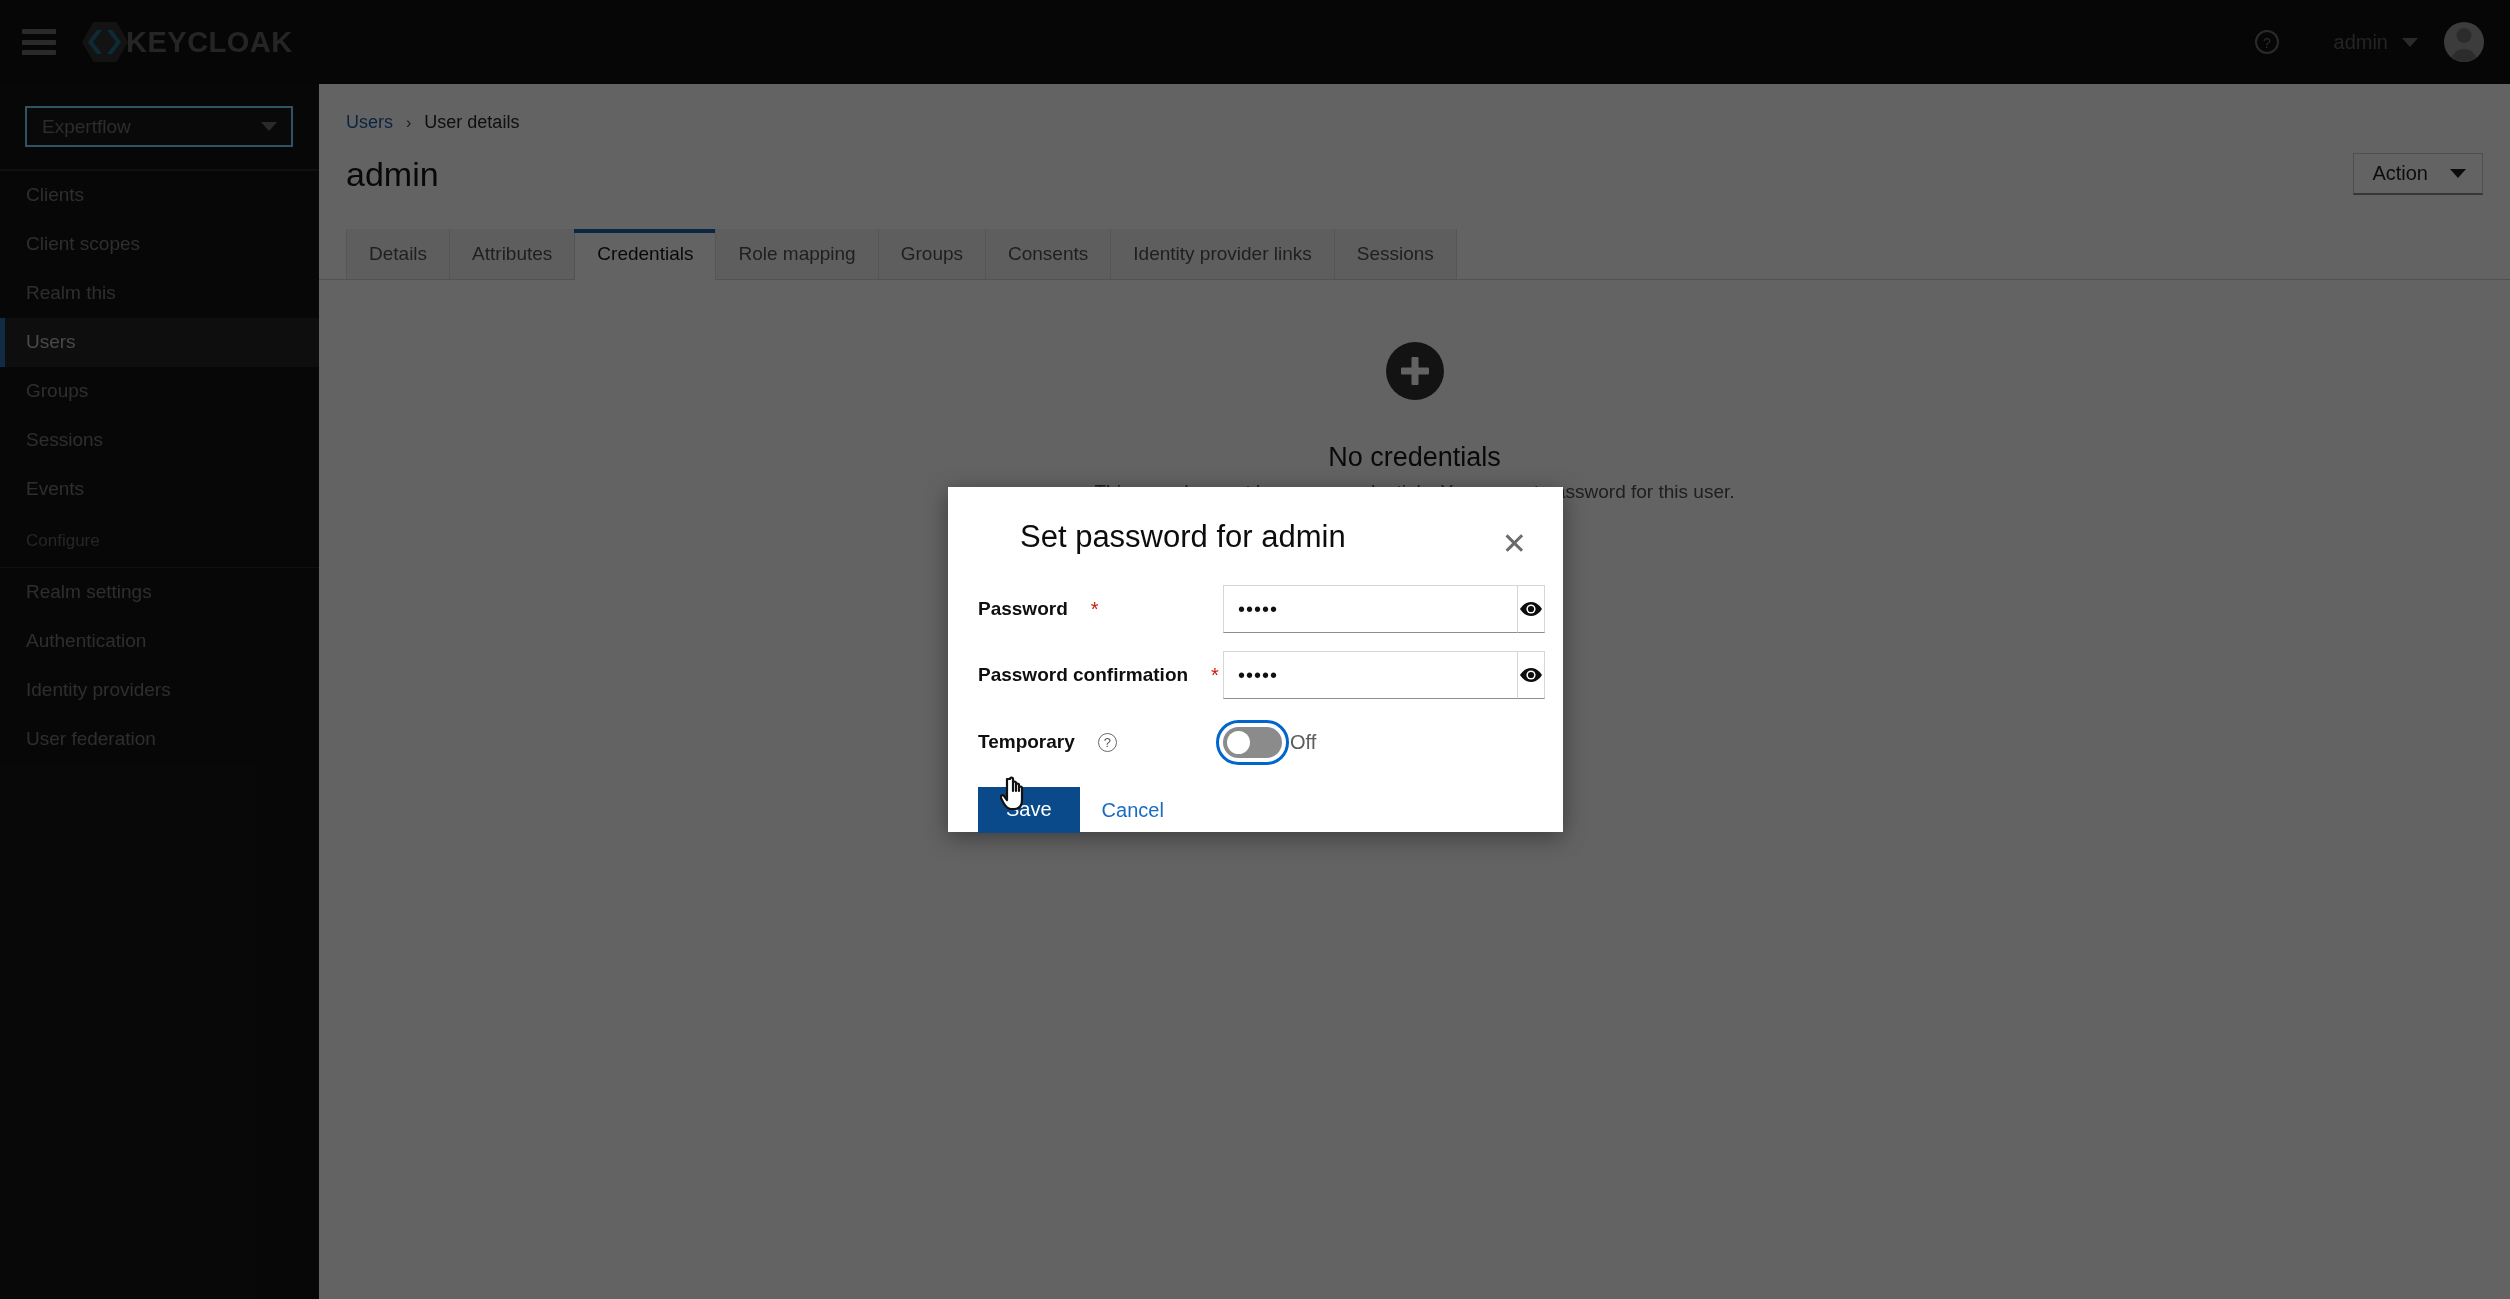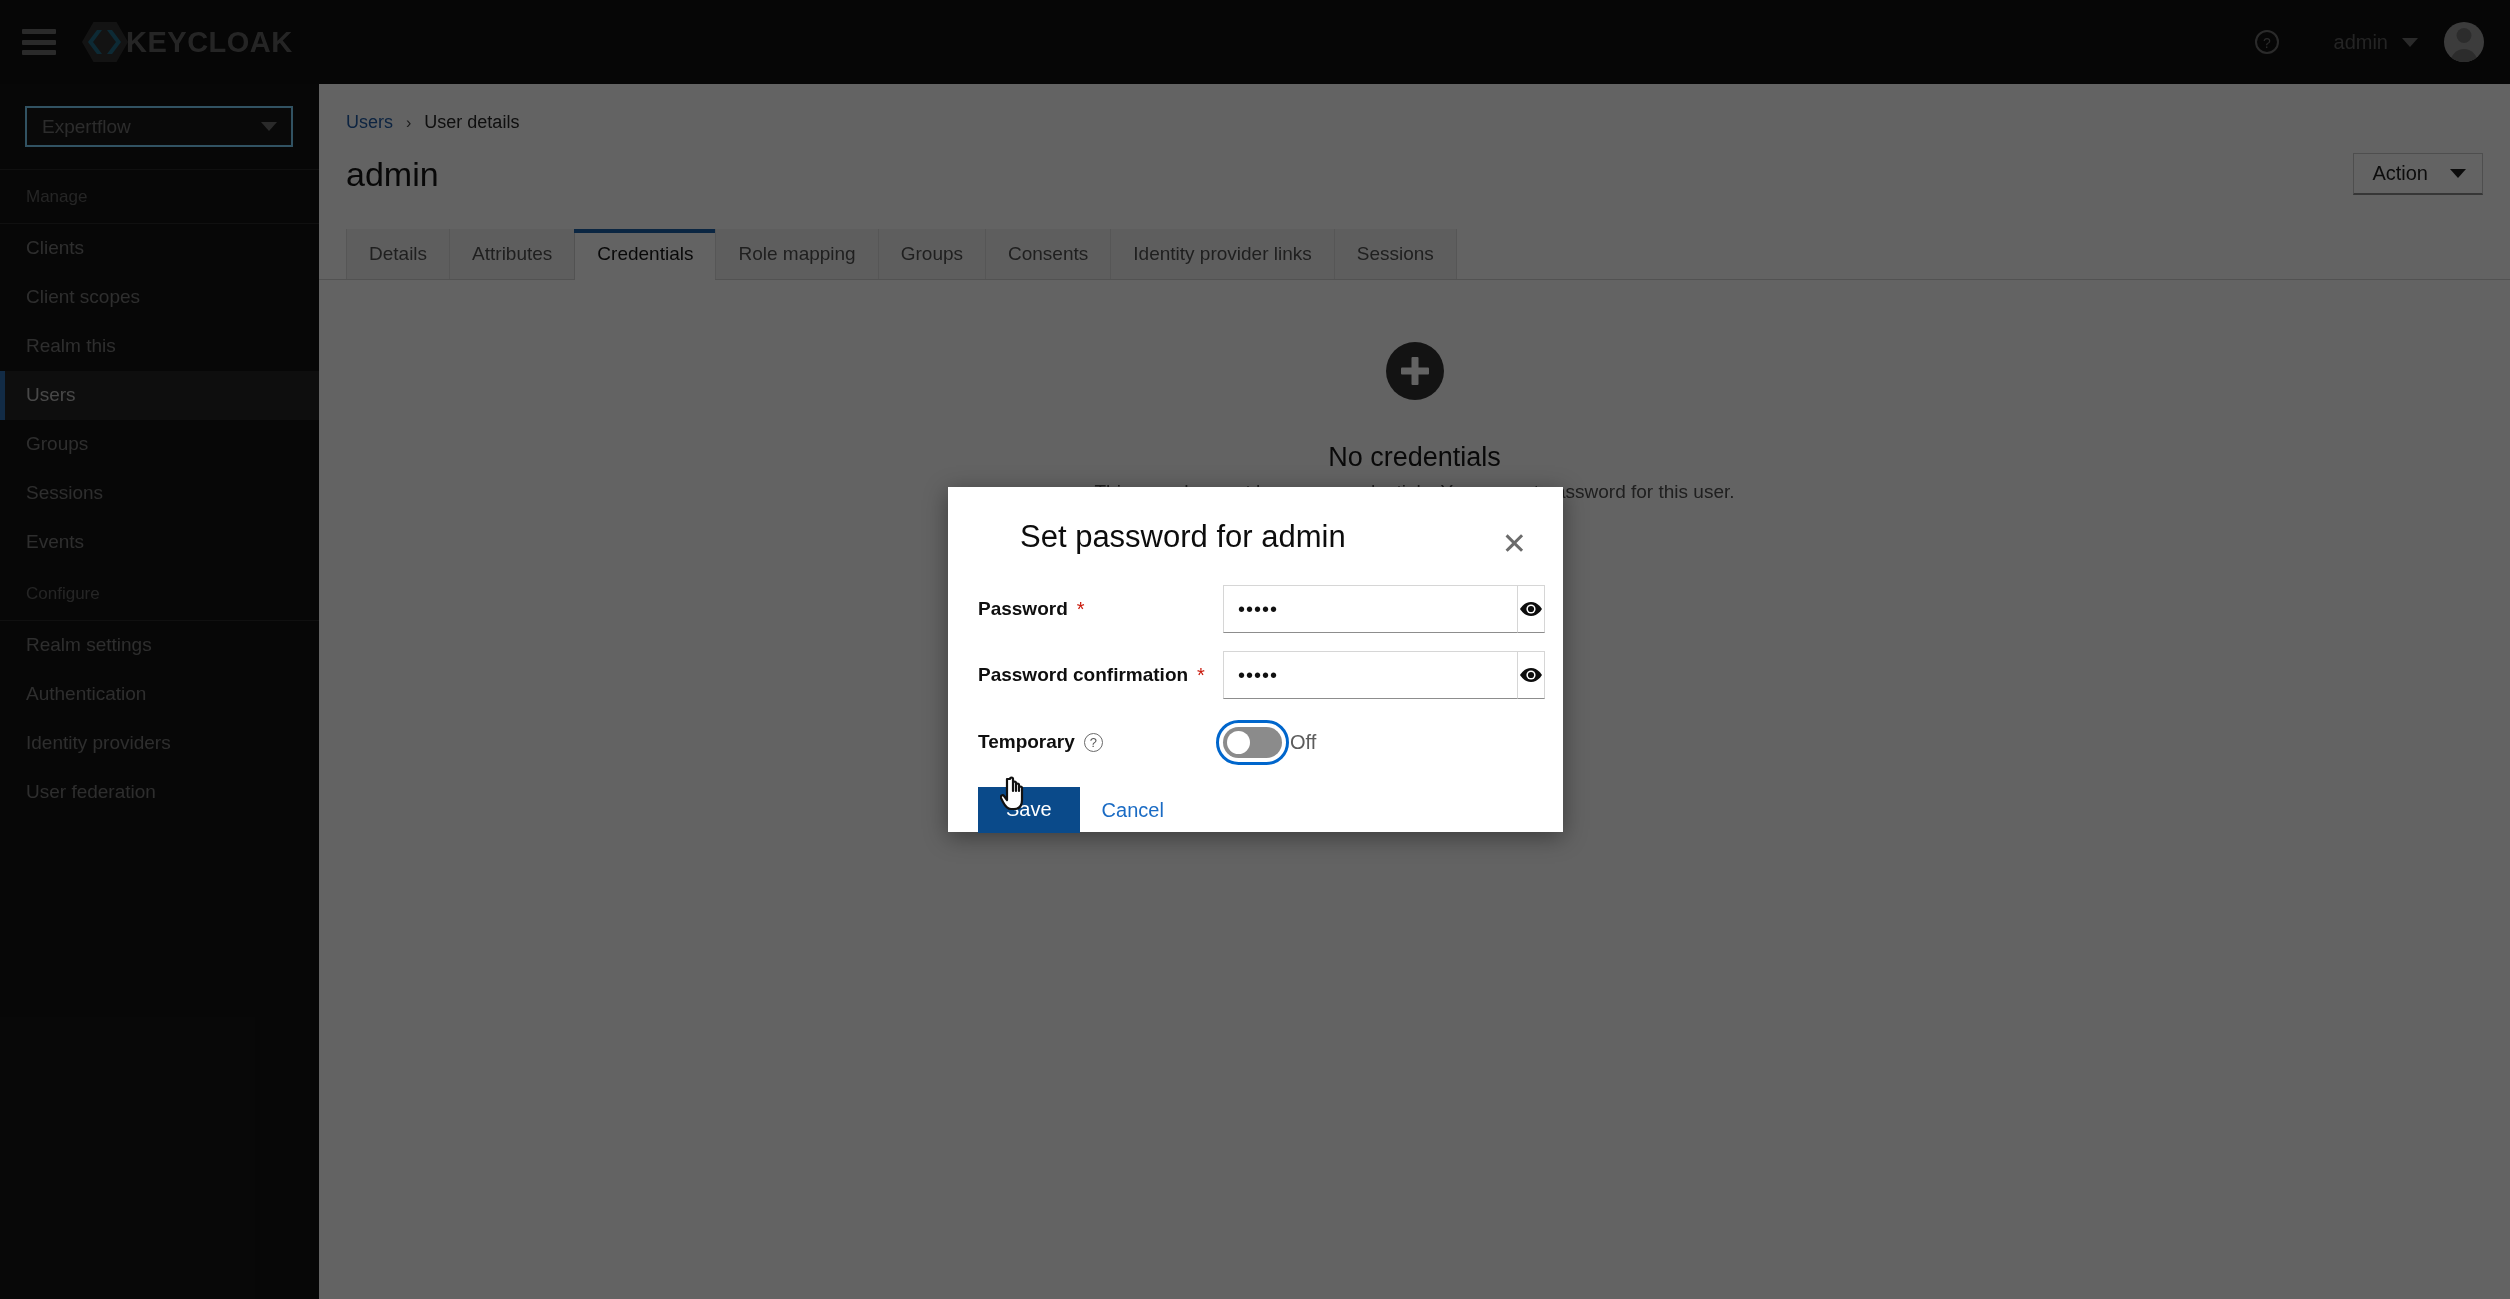--- a/index.html
+++ b/index.html
@@ -161,21 +161,21 @@
   .modal-close {
     font-size:30px; color:#6b6b6b; line-height:1; cursor:pointer;
     padding:4px 4px; margin-top:5px; margin-right:2px;
     font-family:"DejaVu Sans", sans-serif;
   }
 
   .modal-body { padding:22px 30px 0 30px; }
   .form-row { display:flex; align-items:center; margin-bottom:18px; min-height:48px; }
   .form-label {
     width:245px; flex:none; font-size:19px; color:#0f0f0f; font-weight:bold;
-    display:flex; align-items:center; gap:9px;
+    display:flex; align-items:center; gap:23px;
   }
   .req { color:#c9190b; font-size:20px; font-weight:normal; }
   .help-circle {
     width:19px;height:19px;border-radius:50%;border:1.6px solid #6a6a6a;
     display:inline-flex;align-items:center;justify-content:center;
     font-size:13px;color:#5a5a5a;font-weight:normal;cursor:pointer;
     font-family:"Liberation Sans", sans-serif;
   }
 
   .input-group { display:flex; width:316px; }
@@ -260,21 +260,20 @@
 
   <nav class="sidebar">
     <div class="realm-select-wrap">
       <div class="realm-select">
         <span class="label">Expertflow</span>
         <span class="caret-down"></span>
       </div>
     </div>
     <div class="nav-sep"></div>
     <div id="nav-groups">
-        <div class="nav-group-title">Manage</div>
         <div class="nav-sep"></div>
         <div class="nav-item">Clients</div>
         <div class="nav-item">Client scopes</div>
         <div class="nav-item">Realm this</div>
         <div class="nav-item active">Users</div>
         <div class="nav-item">Groups</div>
         <div class="nav-item">Sessions</div>
         <div class="nav-item">Events</div>
         <div class="nav-group-title">Configure</div>
         <div class="nav-sep"></div>

